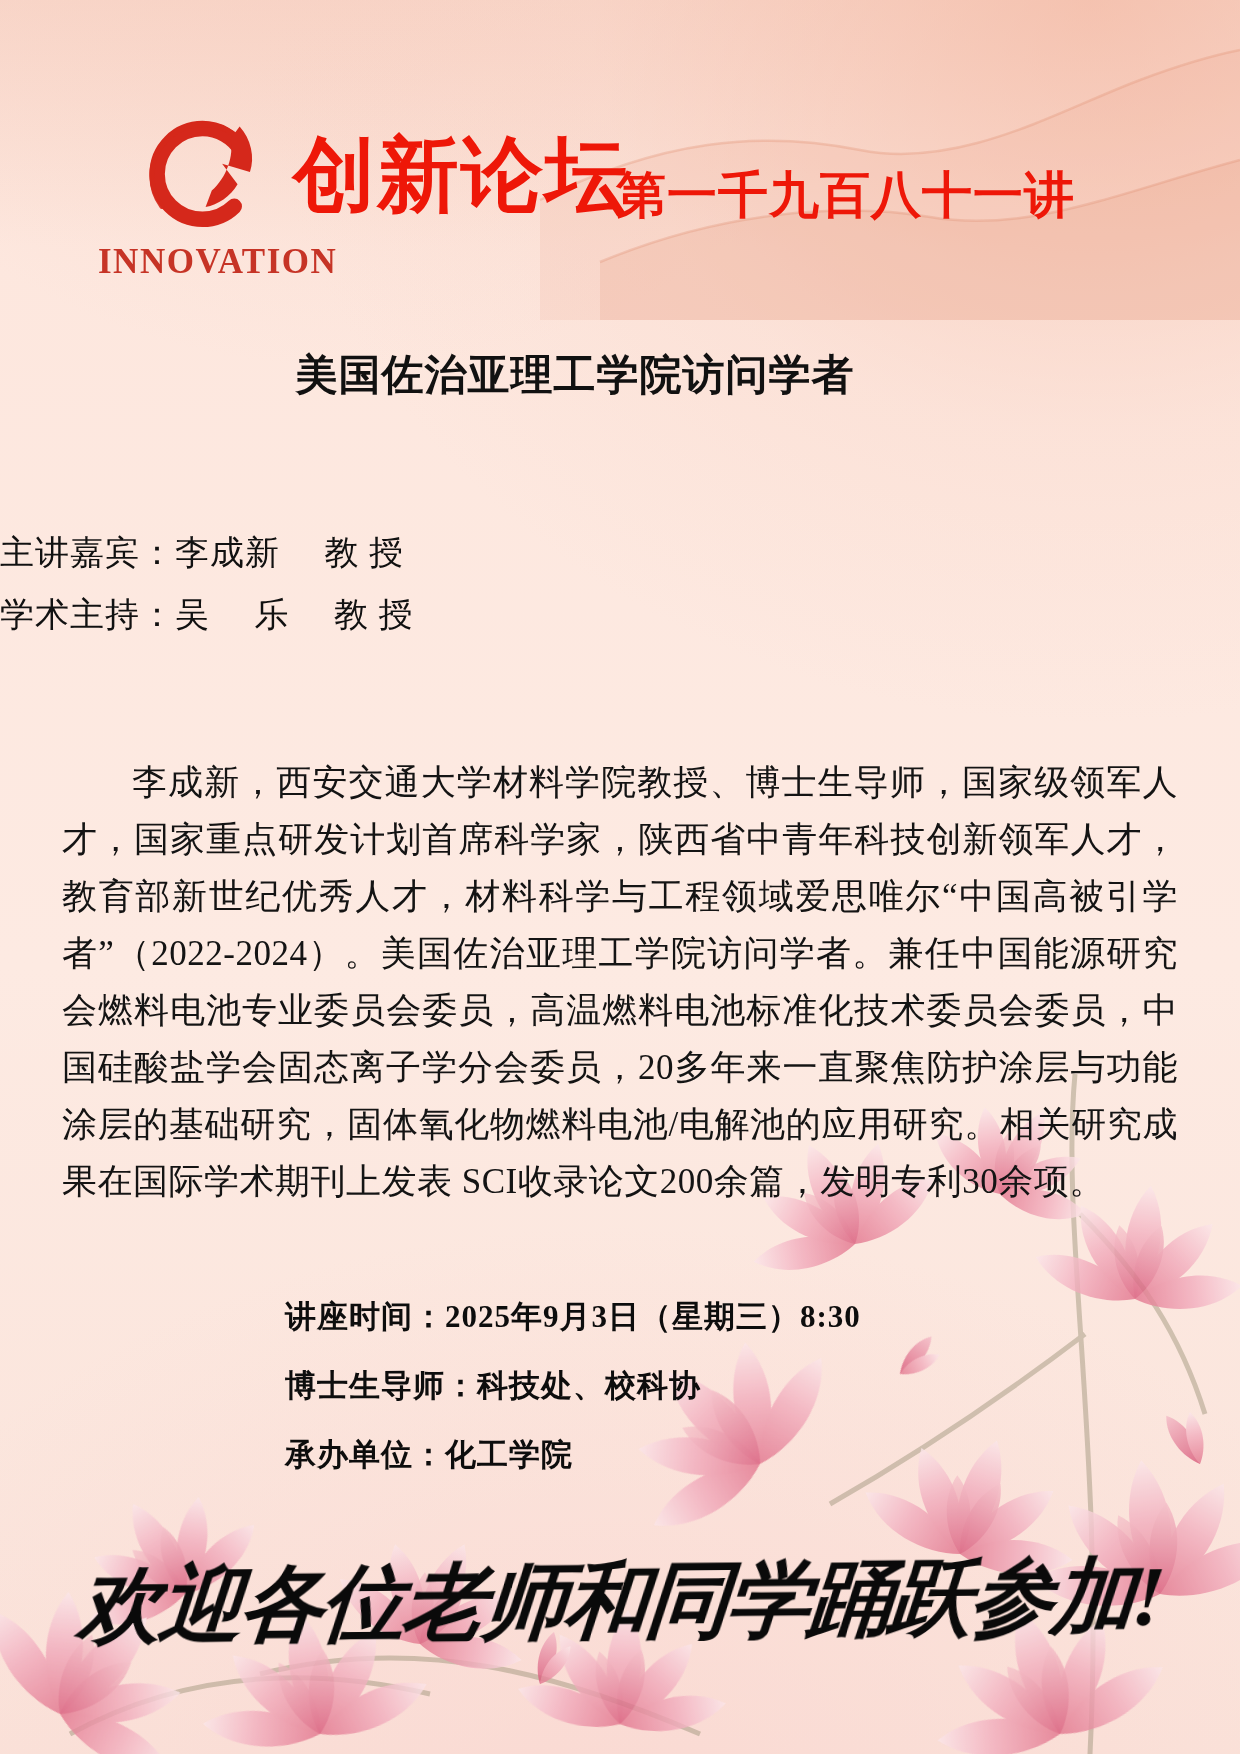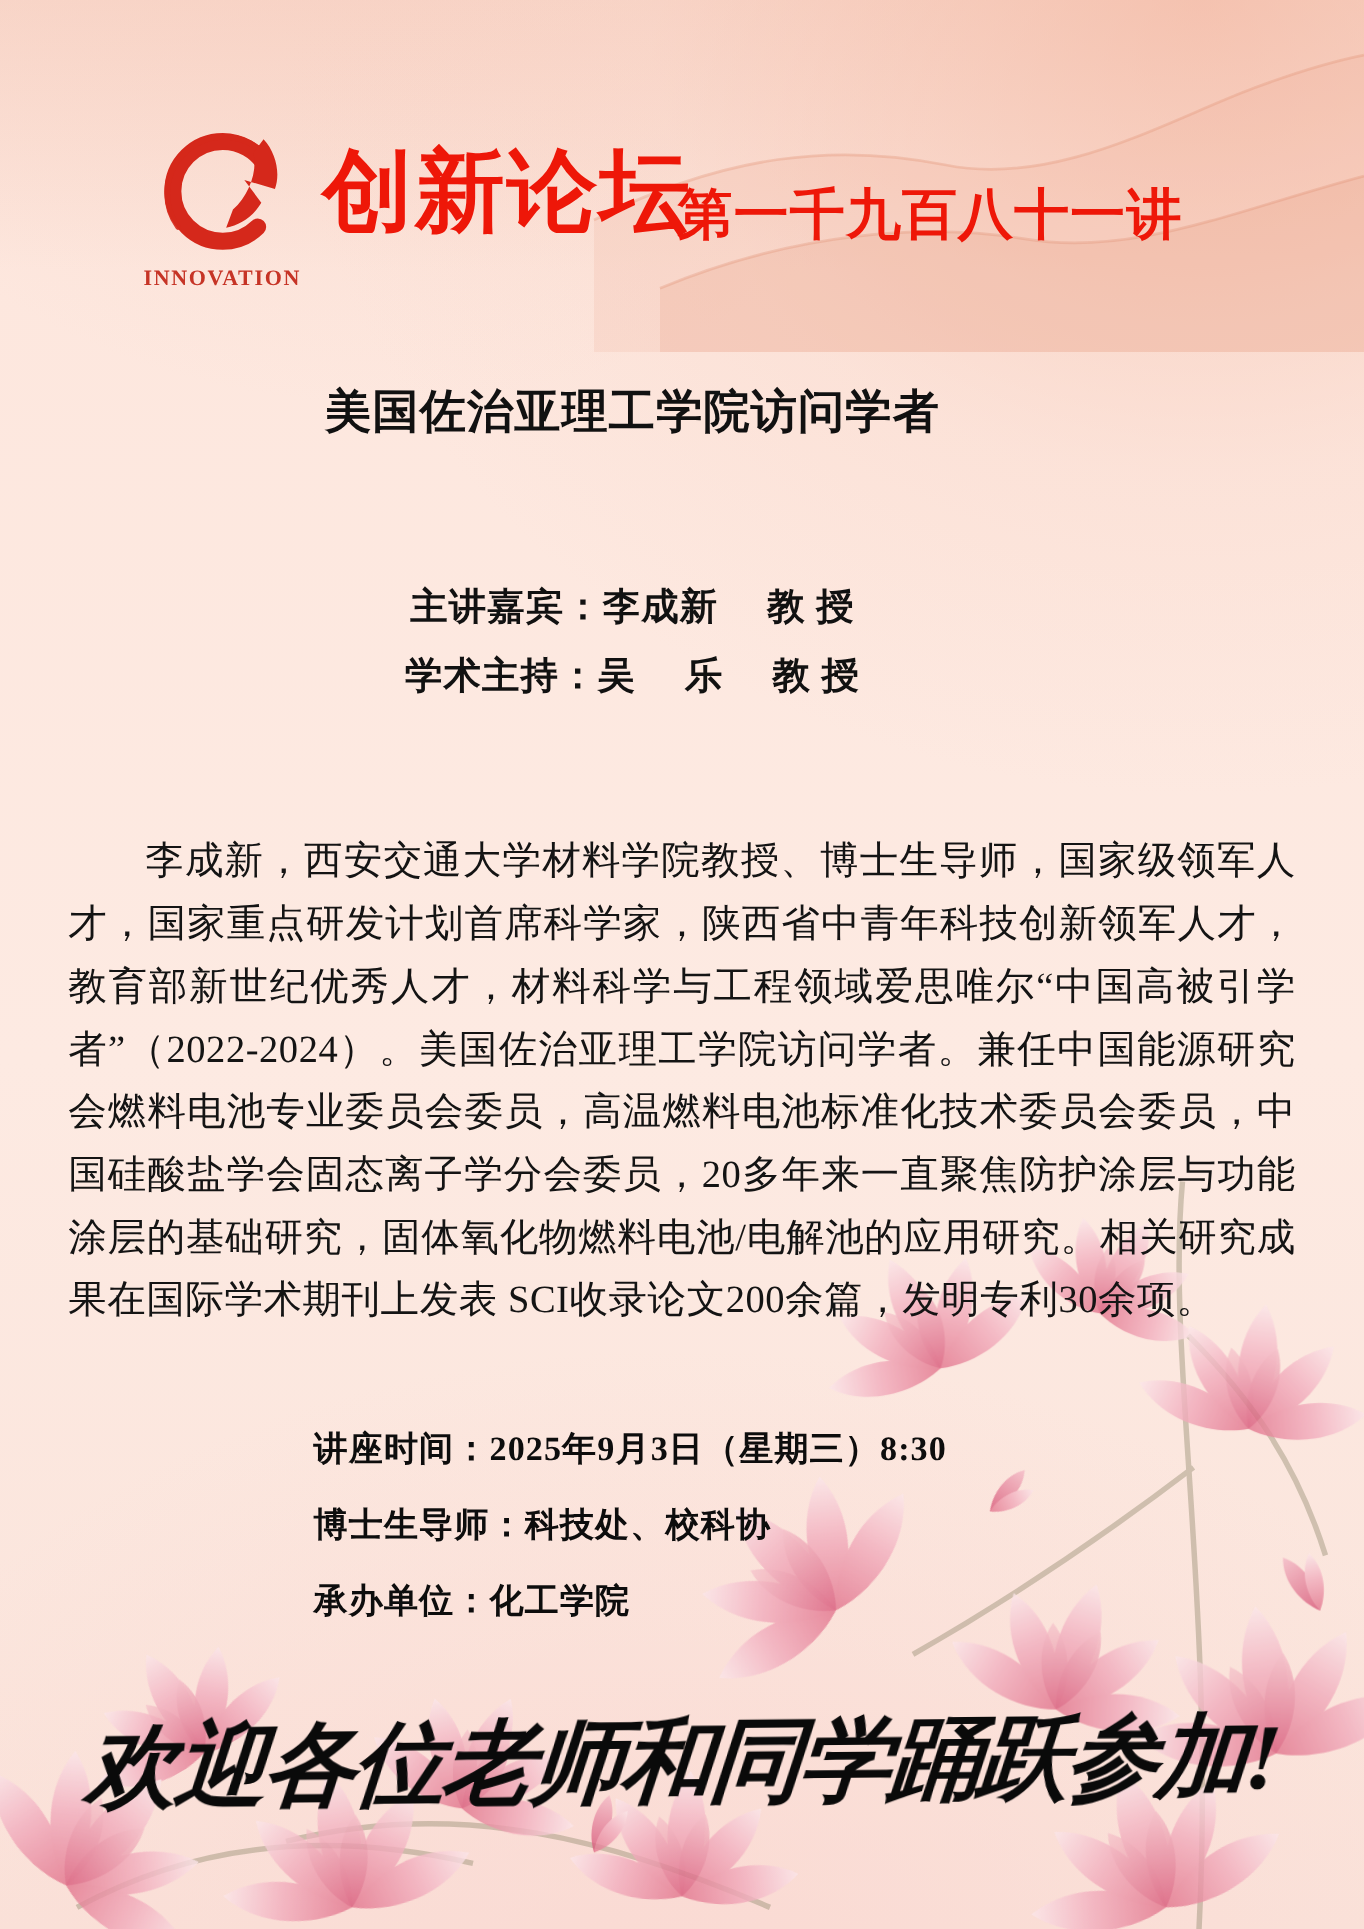--- a/index.html
+++ b/index.html
@@ -9,37 +9,37 @@
     background:
       radial-gradient(90% 55% at 88% 0%, rgba(242,178,155,0.55), rgba(248,210,196,0.25) 45%, rgba(253,234,226,0) 75%),
       radial-gradient(70% 40% at 28% -5%, rgba(247,205,190,0.40), rgba(253,234,226,0) 65%),
       radial-gradient(110% 55% at 50% 104%, rgba(250,210,205,0.55), rgba(253,234,226,0) 62%),
       linear-gradient(180deg,#f8d6c9 0%,#fde7de 14%,#fdeae2 55%,#fae3da 100%);
   }
   .mountains{position:absolute;top:0;left:0;}
   .flowers{position:absolute;left:0;bottom:0;}
   .logo-block{position:absolute;top:110px;left:98px;width:208px;text-align:center;}
   .logo-icon{display:block;margin:0 auto;}
-  .logo-text{margin-top:0;font-size:20px;letter-spacing:1.5px;color:#c63426;font-weight:600;}
+  .logo-text{margin-top:0;font-size:35px;letter-spacing:1.5px;color:#c63426;font-weight:600;}
   .forum-title{
     position:absolute;left:293px;top:134px;line-height:1;
     font-family:"Liberation Sans","DejaVu Sans",sans-serif;
     font-weight:900;font-size:82px;color:#ee1708;letter-spacing:2px;text-align:center;
   }
   .lecture-number{
     position:absolute;left:616px;top:170px;line-height:1;
     font-size:50px;font-weight:700;color:#ee1708;letter-spacing:1px;
   }
   .talk-title{
     position:absolute;top:342px;left:0;right:90px;text-align:center;
     font-size:42px;font-weight:700;color:#111;line-height:66px;letter-spacing:1px;
   }
   .speakers{
-    position:absolute;top:522px;left:0;right:90px;text-align:center;
-    font-size:34px;font-weight:700;color:#111;line-height:62px;letter-spacing:1px;
+    position:absolute;top:522px;left:0;right:90px;
+    font-size:34px;font-weight:400;color:#111;line-height:62px;letter-spacing:1px;
   }
   .bio{
     position:absolute;top:754px;left:62px;right:62px;
     font-size:35px;line-height:57px;color:#141414;font-weight:500;
     text-align:justify;text-indent:2em;letter-spacing:0.5px;
   }
   .details{
     position:absolute;top:1282px;left:285px;right:60px;
     font-size:31px;font-weight:700;color:#0d0d0d;line-height:69px;letter-spacing:1px;
   }

